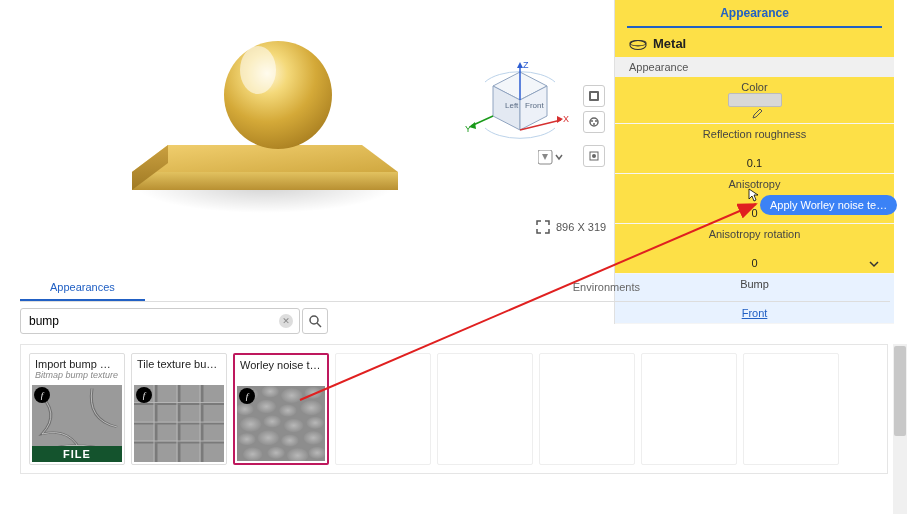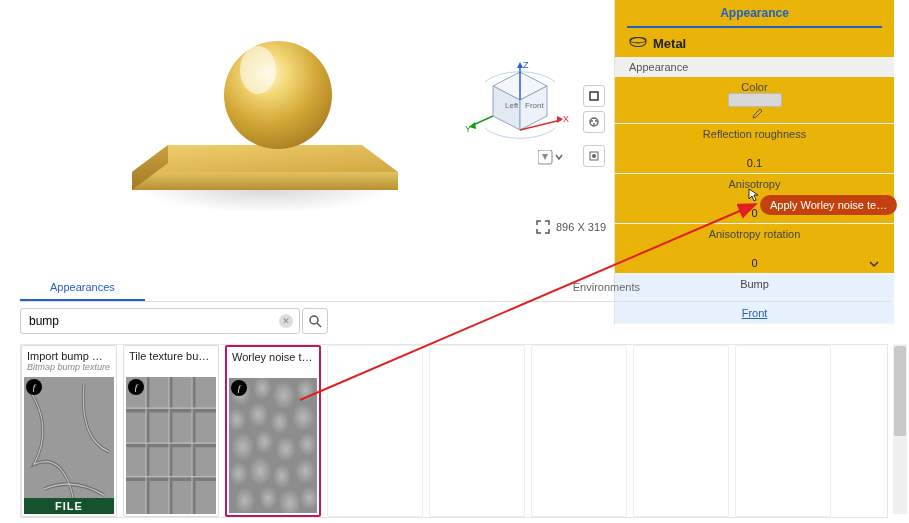--- a/index.html
+++ b/index.html
@@ -12,34 +12,34 @@
 .nav-cube svg { width: 100%; height: 100%; }
 
 .viewport-toolbar { position: absolute; left: 583px; top: 85px; display: flex; flex-direction: column; gap: 4px; }
 .vt-btn { width: 22px; height: 22px; border: 1px solid #ccc; background: #fff; border-radius: 3px; display: flex; align-items: center; justify-content: center; cursor: pointer; }
 .vt-sep { height: 4px; }
 
 .dims-label { position: absolute; left: 536px; top: 220px; font-size: 11px; color: #555; display: flex; align-items: center; gap: 6px; }
 .dims-label .exp-icon { width: 14px; height: 14px; }
 
 
-.appearance-panel { position: absolute; left: 614px; top: 0; width: 280px; background: #eab308; border-left: 1px solid #e0e0e0; }
+.appearance-panel { position: absolute; left: 614px; top: 0; width: 280px; background: #fde047; border-left: 1px solid #e0e0e0; }
 .panel-title { text-align: center; color: #2160c4; font-size: 12px; font-weight: 600; padding: 6px 0; border-bottom: 2px solid #2160c4; margin: 0 12px; }
-.material-row { display: flex; align-items: flex-start; gap: 6px; padding: 8px 14px 6px; font-size: 13px; font-weight: 700; color: #222; }
+.material-row { display: flex; align-items: flex-end; gap: 6px; padding: 8px 14px 6px; font-size: 13px; font-weight: 700; color: #222; }
 .material-row svg { width: 18px; height: 12px; }
 .section-hdr { background: #f0f0f0; padding: 4px 14px; font-size: 11px; color: #555; }
 .prop-row { display: flex; align-items: center; justify-content: space-between; padding: 4px 14px; font-size: 11px; color: #444; border-bottom: 1px solid #f5f5f5; min-height: 22px; flex-direction: column; }
 .prop-row.active { background: #e8f2ff; }
 .prop-label { flex: 1; }
 .prop-val { color: #222; margin-top: 17px; }
 .color-swatch { width: 54px; height: 14px; background: #d8d8d8; border: 1px solid #bbb; border-radius: 2px; }
 .pencil { margin-left: 6px; width: 12px; height: 12px; }
 .bump-link { color: #2160c4; text-decoration: underline; }
 
-.tooltip { position: absolute; left: 760px; top: 195px; background: #c2410c; color: #fff; font-size: 11px; padding: 4px 10px; border-radius: 12px; white-space: nowrap; z-index: 10; }
+.tooltip { position: absolute; left: 760px; top: 195px; background: #3b82f6; color: #fff; font-size: 11px; padding: 4px 10px; border-radius: 12px; white-space: nowrap; z-index: 10; }
 .cursor-icon { position: absolute; left: 748px; top: 188px; width: 14px; height: 14px; z-index: 11; }
 
 .chevron-row { position: absolute; left: 614px; top: 258px; width: 280px; text-align: right; padding-right: 14px; font-size: 12px; color: #333; }
 
 
 .arrow-svg { position: absolute; left: 0; top: 0; width: 909px; height: 523px; pointer-events: none; z-index: 5; }
 
 
 .tabs-row { position: absolute; left: 20px; top: 275px; width: 870px; display: flex; border-bottom: 1px solid #ddd; }
 .tab { font-size: 11px; padding: 6px 30px; color: #666; cursor: pointer; }
@@ -47,21 +47,21 @@
 .tab-sep { flex: 1; }
 
 
 .search-row { position: absolute; left: 20px; top: 308px; display: flex; align-items: center; gap: 2px; }
 .search-box { width: 280px; height: 26px; border: 1px solid #ccc; border-radius: 3px; padding: 0 24px 0 8px; font-size: 12px; position: relative; }
 .search-box input { border: none; outline: none; width: 100%; height: 100%; font-size: 12px; background: transparent; }
 .clear-x { position: absolute; right: 6px; top: 50%; transform: translateY(-50%); width: 14px; height: 14px; background: #ddd; border-radius: 50%; display: flex; align-items: center; justify-content: center; font-size: 9px; color: #888; cursor: pointer; }
 .search-btn { width: 26px; height: 26px; border: 1px solid #ccc; border-radius: 3px; display: flex; align-items: center; justify-content: center; cursor: pointer; background: #fff; }
 
 
-.thumb-strip { position: absolute; left: 20px; top: 344px; width: 868px; height: 174px; border: 1px solid #e5e5e5; display: flex; gap: 6px; padding: 0; }
+.thumb-strip { position: absolute; left: 20px; top: 344px; width: 868px; height: 130px; border: 1px solid #e5e5e5; display: flex; gap: 6px; padding: 8px; }
 .thumb-card { width: 96px; border: 1px solid #ddd; border-radius: 2px; display: flex; flex-direction: column; cursor: pointer; }
 .thumb-card.sel { border: 2px solid #be185d; }
 .thumb-title { font-size: 11px; padding: 4px 5px 0; color: #222; white-space: nowrap; overflow: hidden; text-overflow: ellipsis; }
 .thumb-sub { font-size: 9px; font-style: italic; color: #888; padding: 0 5px 3px; white-space: nowrap; overflow: hidden; text-overflow: ellipsis; }
 .thumb-img { flex: 1; position: relative; margin: 2px; overflow: hidden; }
 .thumb-img svg { width: 100%; height: 100%; display: block; }
 .fn-badge { position: absolute; left: 2px; top: 2px; width: 16px; height: 16px; background: #000; border-radius: 50%; display: flex; align-items: center; justify-content: center; color: #fff; font-size: 9px; font-style: italic; font-family: serif; z-index: 2; }
 .file-badge { position: absolute; bottom: 0; left: 0; right: 0; background: #14532d; color: #fff; font-size: 11px; font-weight: 700; text-align: center; padding: 2px 0; letter-spacing: 1px; }
 .placeholder-card { width: 96px; border: 1px solid #eee; border-radius: 2px; }
 .vscroll { position: absolute; right: 2px; top: 344px; width: 14px; height: 170px; background: #f0f0f0; }

